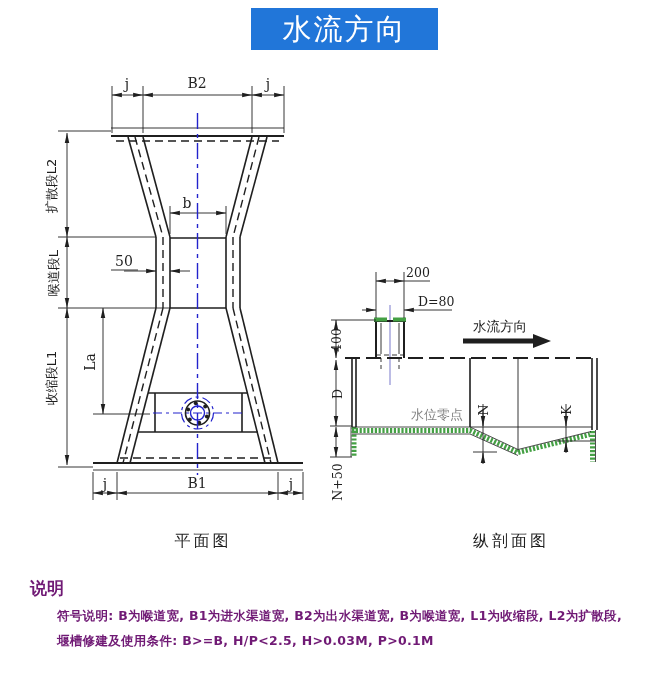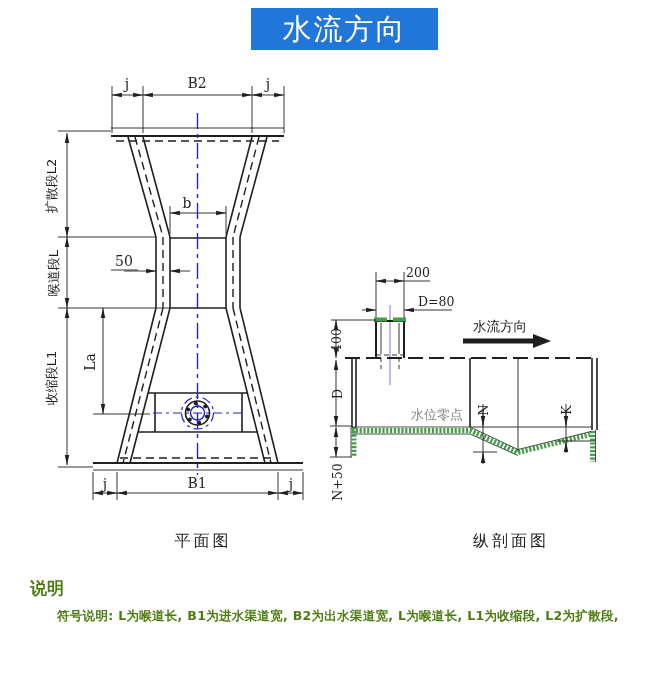--- a/index.html
+++ b/index.html
@@ -17,21 +17,21 @@
   .gray{fill:#828282;}
   .mid{text-anchor:middle;}
   .thin{stroke:#1f1f1f;stroke-width:0.9;fill:none;}
   .med{stroke:#1f1f1f;stroke-width:1.6;fill:none;}
   .thick{stroke:#1f1f1f;stroke-width:2;fill:none;}
   .dash{stroke:#1f1f1f;stroke-width:1.4;stroke-dasharray:8 5;fill:none;}
   .bluecl{stroke:#2323cc;stroke-width:1.4;stroke-dasharray:16 5 4 5;fill:none;}
   .bluedash{stroke:#2323cc;stroke-width:1.2;stroke-dasharray:9 4 3 4;fill:none;}
   .green{stroke:#44a044;stroke-width:5;stroke-dasharray:2.2 1.6;fill:none;}
   .edge{stroke:#1f1f1f;stroke-width:0.8;fill:none;}
-  .notes{position:absolute;left:30px;top:577px;width:600px;color:#4d7c0f;}
+  .notes{position:absolute;left:30px;top:577px;width:600px;color:#701a75;}
   .notes-heading{font-size:17px;font-weight:700;}
   .note-line{margin-left:27px;margin-top:8px;font-size:12.5px;font-weight:700;
         letter-spacing:0.3px;white-space:nowrap;}
 </style>
 </head>
 <body>
 
 <div class="page">
 
   <div class="title-bar">水流方向</div>
@@ -262,16 +262,17 @@
         <line class="thin" x1="557" y1="441" x2="595" y2="441" stroke-width="0.8"></line>
         <text class="dim-small mid" transform="translate(571,410) rotate(-90)">K</text>
       </g>
 
       <text class="caption mid" x="511" y="546">纵剖面图</text>
     </g>
   </svg>
 
   <div class="notes">
     <div class="notes-heading">说明</div>
-    <div class="note-line">符号说明: L为喉道长, B1为进水渠道宽, B2为出水渠道宽, L为喉道长, L1为收缩段, L2为扩散段,</div>
+    <div class="note-line">符号说明: B为喉道宽, B1为进水渠道宽, B2为出水渠道宽, B为喉道宽, L1为收缩段, L2为扩散段,</div>
+    <div class="note-line">堰槽修建及使用条件: B&gt;=B, H/P&lt;2.5, H&gt;0.03M, P&gt;0.1M</div>
   </div>
 
 </div>
 
 </body></html>

